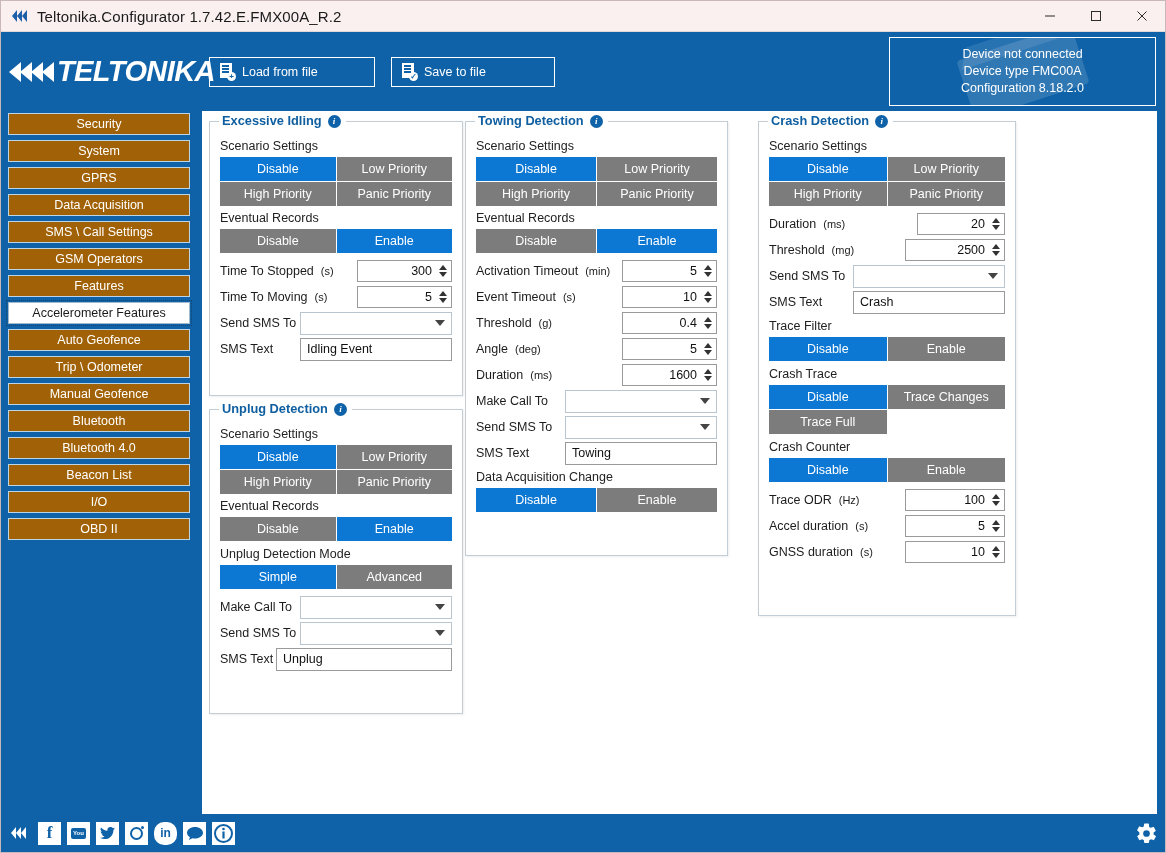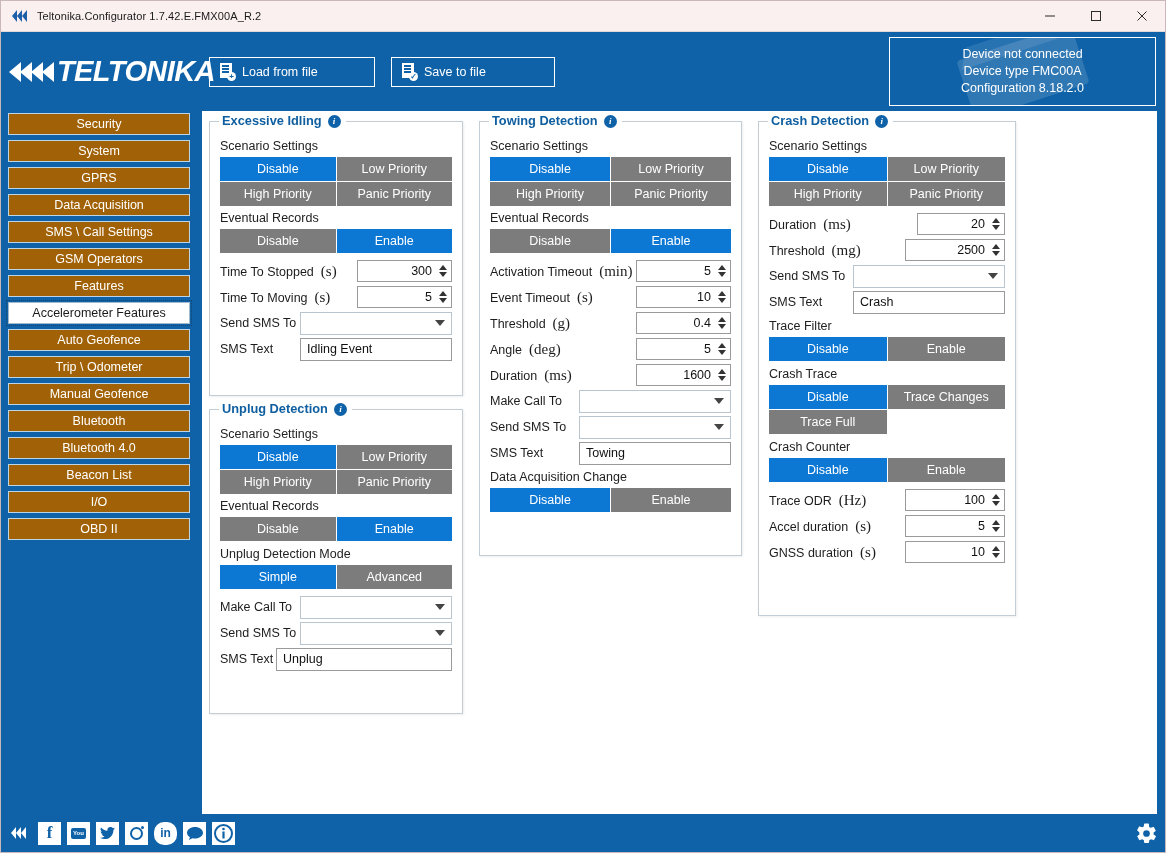--- a/index.html
+++ b/index.html
@@ -33,21 +33,21 @@
     position: absolute; top: 1px;
     width: 0; height: 0;
     border-top: 6px solid transparent;
     border-bottom: 6px solid transparent;
     border-right: 5px solid #1f5fa8;
   }
   .title-icon i:nth-child(1) { left: 0px; }
   .title-icon i:nth-child(2) { left: 5px; }
   .title-icon i:nth-child(3) { left: 10px; }
   .title-text {
-    font-size: 11px; color: #1a1a1a;
+    font-size: 15px; color: #1a1a1a;
     letter-spacing: .1px; white-space: nowrap;
   }
   .win-controls { margin-left: auto; display: flex; height: 31px; }
   .win-btn {
     width: 46px; height: 31px;
     display: flex; align-items: center; justify-content: center;
     color: #2b2b2b; font-size: 13px;
   }
   .win-btn svg { display: block; }
 
@@ -204,21 +204,21 @@
   
   .field {
     display: flex; align-items: center; height: 24px;
     margin-bottom: 2px;
   }
   .field > .lbl {
     font-size: 12.5px; color: #1c1c1c;
     white-space: nowrap; flex: none;
     display: flex; align-items: baseline; gap: 7px;
   }
-  .field > .lbl .unit { font-size: 15px; font-family: Liberation Serif, serif; }
+  .field > .lbl .unit { font-size: 11px; }
   .spinner {
     margin-left: auto; height: 22px;
     border: 1px solid #9a9a9a; background: #fff;
     display: flex; align-items: center;
     padding: 0 2px 0 6px;
   }
   .spinner .val {
     flex: 1 1 auto; text-align: right;
     font-size: 12.5px; color: #111;
     padding-right: 5px;
@@ -503,21 +503,21 @@
             <span class="chev"></span>
           </span>
         </div>
 
         <div class="field">
           <span class="lbl">SMS Text</span>
           <span class="textbox" style="width:176px;">Unplug</span>
         </div>
       </div>
 
-      <div class="group" style="left:277px; top:10px; width:263px; height:435px; padding:17px 10px 8px 10px;">
+      <div class="group" style="left:263px; top:10px; width:263px; height:435px; padding:17px 10px 8px 10px;">
         <div class="legend">
           <span>Towing Detection</span>
           <span class="info-i">i</span>
         </div>
 
         <div class="sec-label">Scenario Settings</div>
         <div class="seg-row">
           <div class="seg on">Disable</div>
           <div class="seg">Low Priority</div>
         </div>

